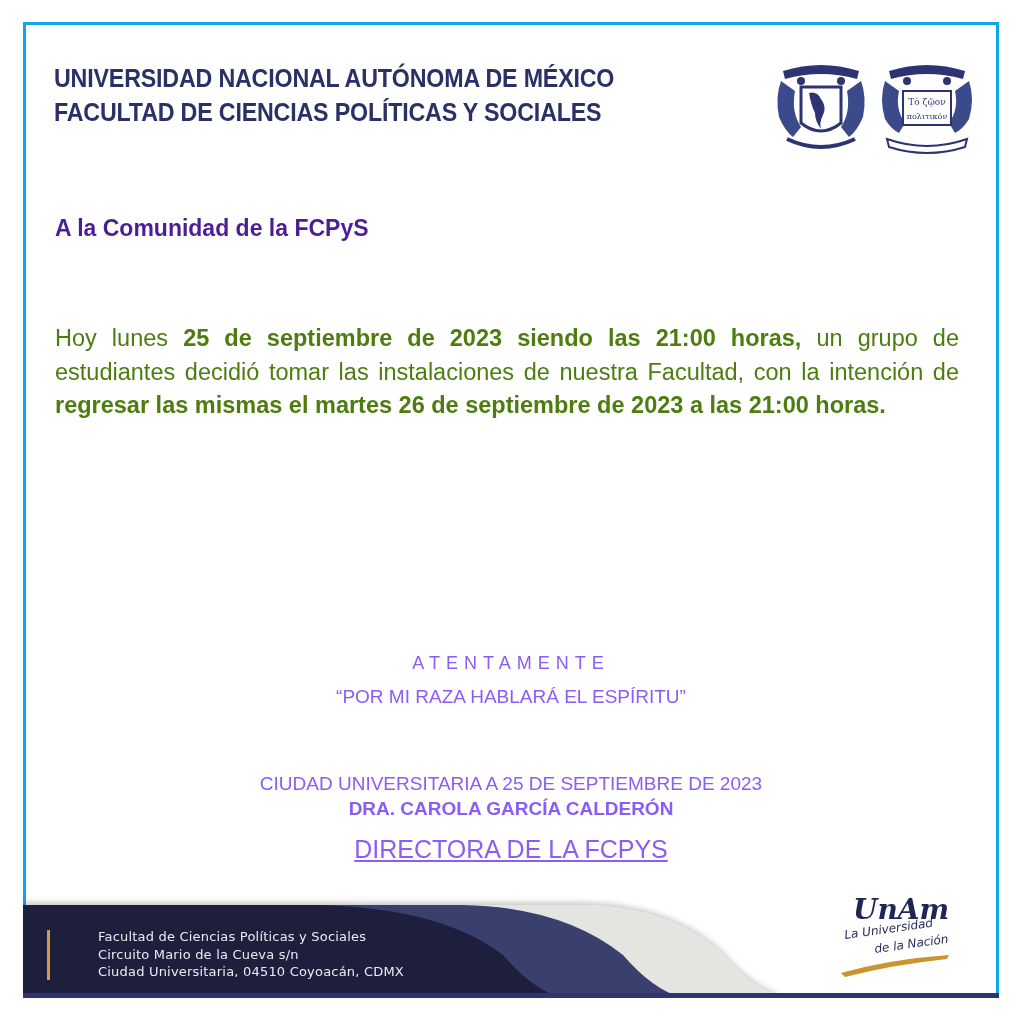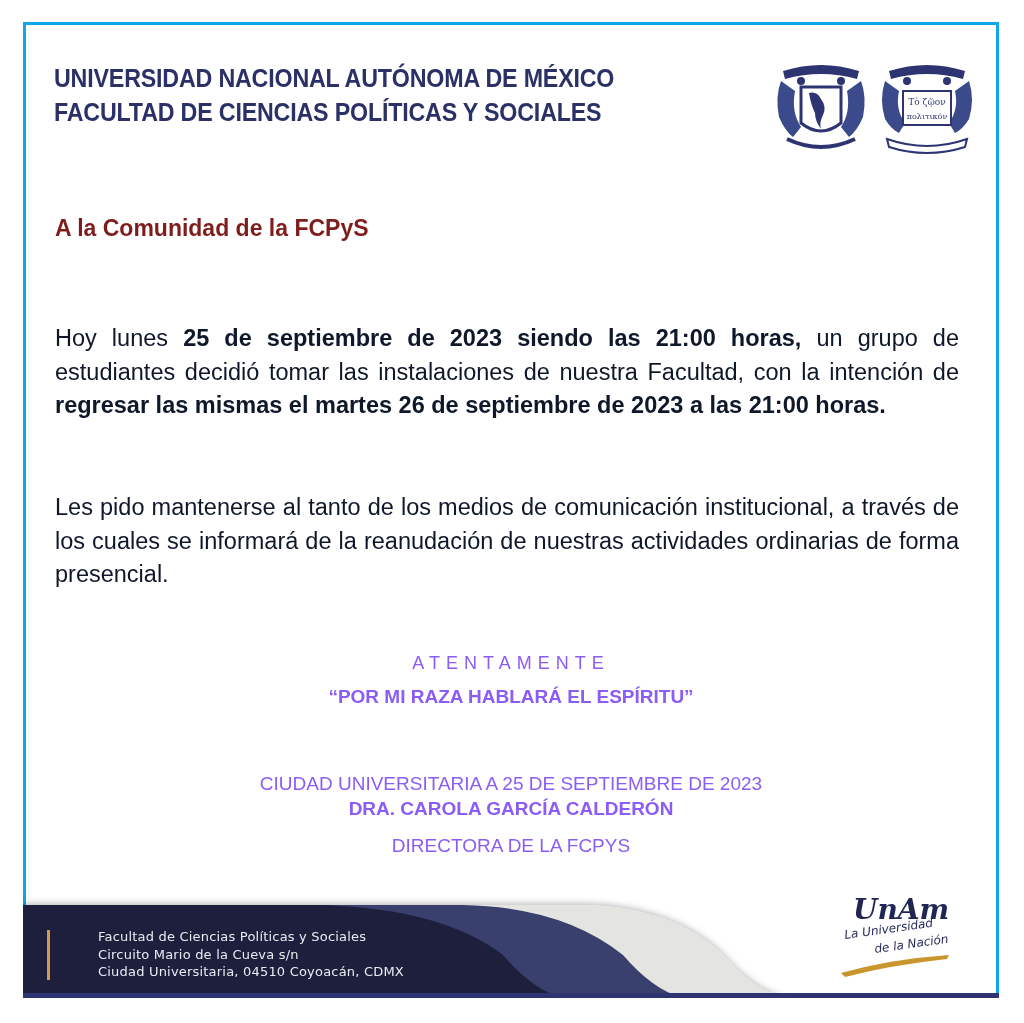--- a/index.html
+++ b/index.html
@@ -5,32 +5,32 @@
   html, body { margin:0; padding:0; background:#ffffff; }
   body { width:1024px; height:1023px; position:relative; overflow:hidden;
          font-family:"Liberation Sans", sans-serif; color:#2b3167; }
   .frame { position:absolute; left:23px; top:22px; width:976px; height:976px;
            border:3px solid #0ea5e9; box-sizing:border-box; background:#fff; overflow:hidden; }
   .header { position:absolute; left:28px; top:36px; }
   .header .line { font-weight:bold; font-size:25px; line-height:34px; letter-spacing:-0.2px;
                   color:#2b3167; transform:scaleX(0.93); transform-origin:left center; white-space:nowrap; }
   .seals { position:absolute; left:745px; top:32px; width:230px; height:100px; }
   .seal { position:absolute; top:0; width:100px; height:100px; }
-  .greeting { position:absolute; left:29px; top:190px; font-weight:bold; font-size:23px; color:#7f1d1d; }
+  .greeting { position:absolute; left:29px; top:190px; font-weight:bold; font-size:23px; color:#4c1d95; }
   .para { position:absolute; left:29px; width:904px; font-size:23.5px; line-height:33.5px;
-          text-align:justify; color:#0f172a; }
+          text-align:justify; color:#4d7c0f; }
   .para b { font-weight:bold; }
   .p1 { top:297px; }
   .p2 { top:466px; }
   .closing { position:absolute; left:0; width:970px; text-align:center; color:#8b5cf6; }
   .atentamente { top:628px; font-size:18px; letter-spacing:6px; }
-  .motto { top:661px; font-size:19px; font-weight:bold; }
+  .motto { top:661px; font-size:19px; font-weight:normal; }
   .place { top:700px; font-size:19px;margin-top:48px; }
   .signer { top:773px; font-size:19px; font-weight:bold; }
-  .role { top:810px; font-size:19px; }
+  .role { top:810px; font-size:25px;text-decoration:underline; }
   .footer-bar { position:absolute; left:47px; top:930px; width:3px; height:50px; background:#d29a4e; }
   .footer-text { position:absolute; left:72px; top:906px; font-family:"DejaVu Sans", sans-serif;
                  font-size:13px; line-height:17.5px; color:#e9ebf3; letter-spacing:0.2px; }
   .unam-logo { position:absolute; left:830px; top:880px; width:130px; height:100px; }
 </style>
 </head>
 <body>
 
 <div class="frame">
 
@@ -64,21 +64,20 @@
         <circle cx="70" cy="24" r="4" fill="#2e3472"></circle>
     </svg>
   </div>
 
   <div class="greeting">A la Comunidad de la FCPyS</div>
 
   <div class="para p1">
     <span>Hoy lunes </span><b>25 de septiembre de 2023 siendo las 21:00 horas,</b><span> un grupo de estudiantes decidió tomar las instalaciones de nuestra Facultad, con la intención de </span><b>regresar las mismas el martes 26 de septiembre de 2023 a las 21:00 horas.</b>
   </div>
 
-  <div class="para p2">Les pido mantenerse al tanto de los medios de comunicación institucional, a través de los cuales se informará de la reanudación de nuestras actividades ordinarias de forma presencial.</div>
 
   <div class="closing atentamente">ATENTAMENTE</div>
   <div class="closing motto">“POR MI RAZA HABLARÁ EL ESPÍRITU”</div>
   <div class="closing place">CIUDAD UNIVERSITARIA A 25 DE SEPTIEMBRE DE 2023</div>
   <div class="closing signer">DRA. CAROLA GARCÍA CALDERÓN</div>
   <div class="closing role">DIRECTORA DE LA FCPYS</div>
 
   <div class="unam-logo" style="left:805px;top:858px;">
     <svg width="130" height="100" viewBox="0 0 130 100">
       <text x="22" y="36" font-family="DejaVu Serif, serif" font-style="italic" font-weight="bold" font-size="28" fill="#1f2654">UnAm</text>

